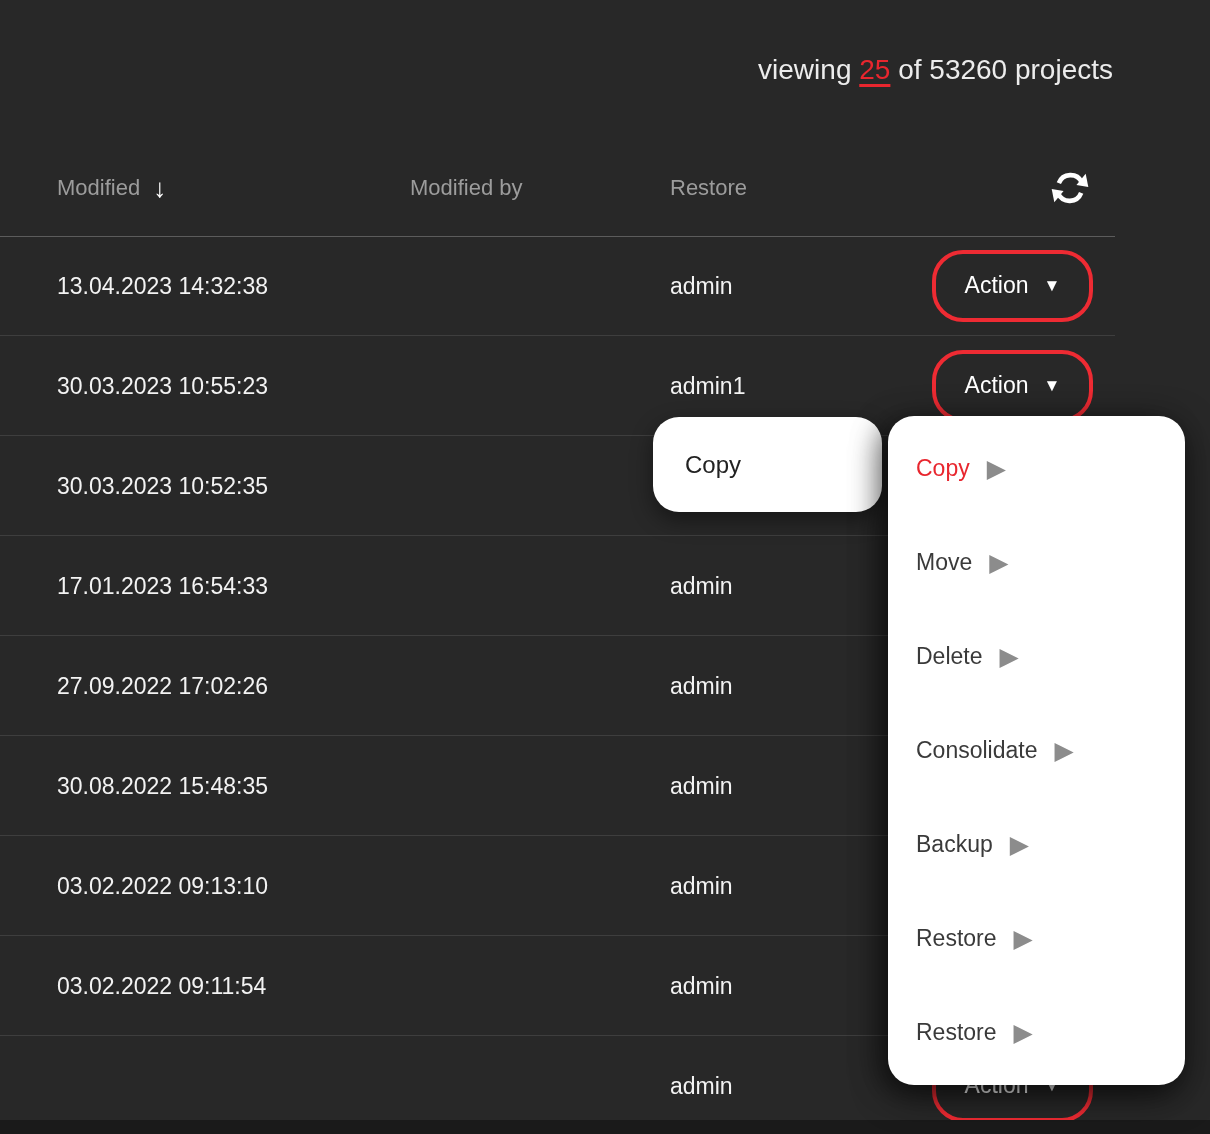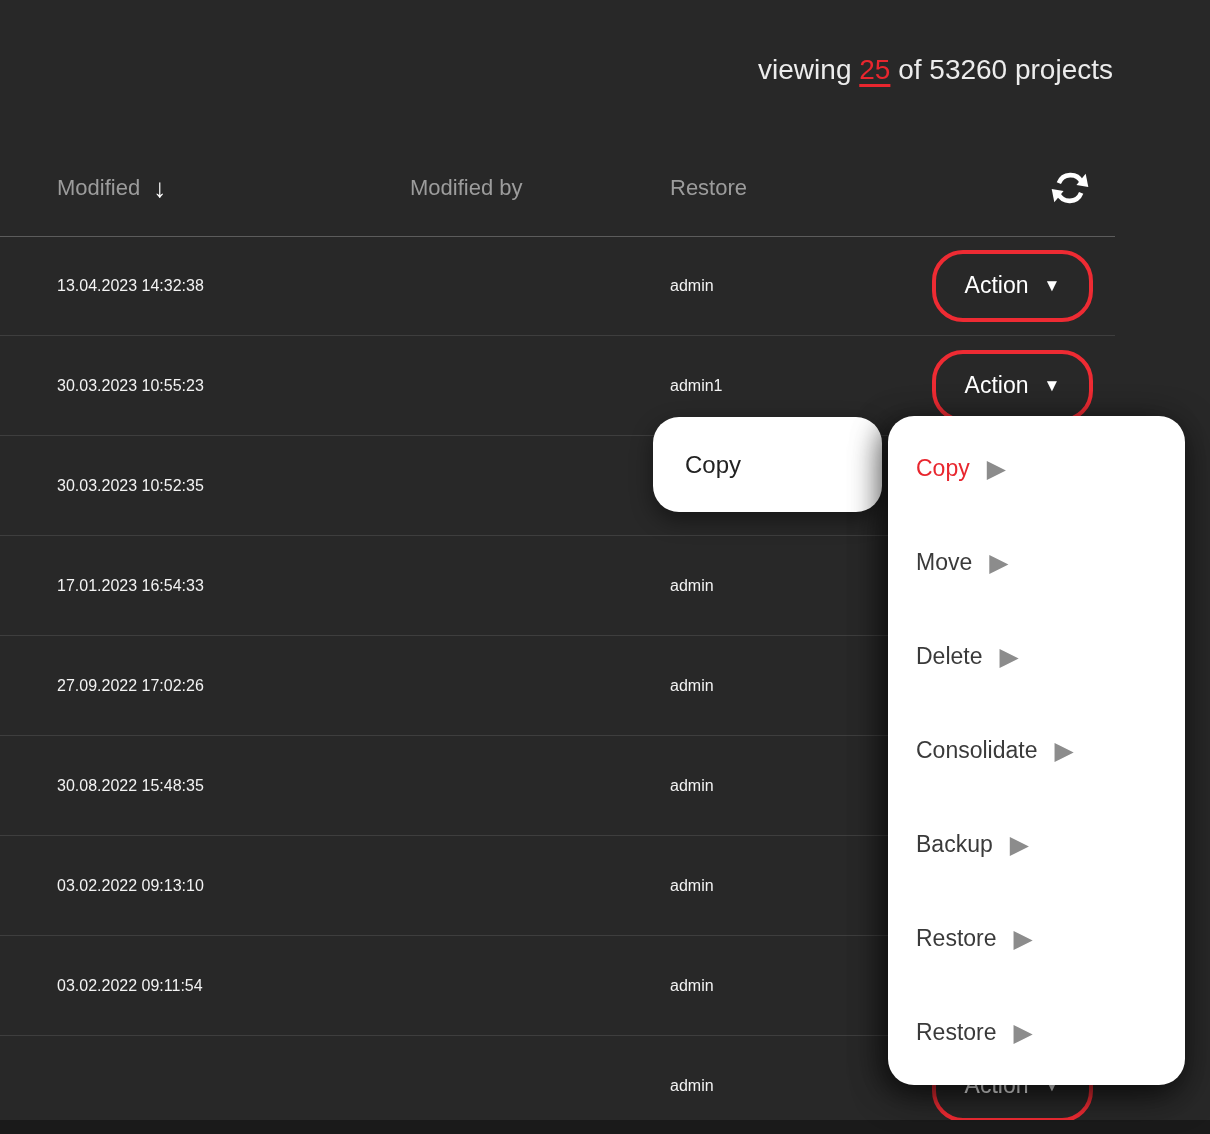--- a/index.html
+++ b/index.html
@@ -24,21 +24,21 @@
   .sort-arrow{color:#ffffff;font-size:26px;line-height:1;}
   .th.modified-by{left:410px;text-align:center;}
   .th.creator{left:670px;}
   .refresh-btn{position:absolute;left:1048px;top:26px;width:44px;height:44px;background:none;border:none;padding:0;cursor:pointer;}
 
   
   .tbody{position:absolute;left:0;top:236px;width:1115px;}
   .row{position:relative;height:99px;border-bottom:1px solid #3e3e3e;}
   .cell-date,.cell-creator{
     position:absolute;top:50%;transform:translateY(-50%);
-    font-size:16px;color:#f3f3f3;white-space:nowrap;
+    font-size:23px;color:#f3f3f3;white-space:nowrap;
   }
   .cell-date{left:57px;}
   .cell-creator{left:670px;}
   .action-btn{
     position:absolute;left:932px;top:50%;transform:translateY(-50%);
     width:161px;height:72px;box-sizing:border-box;
     border:4px solid #ee2b33;border-radius:31px;background:transparent;
     color:#ffffff;font-size:23px;font-family:inherit;
     display:flex;align-items:center;justify-content:center;gap:15px;
     cursor:pointer;padding:0;

